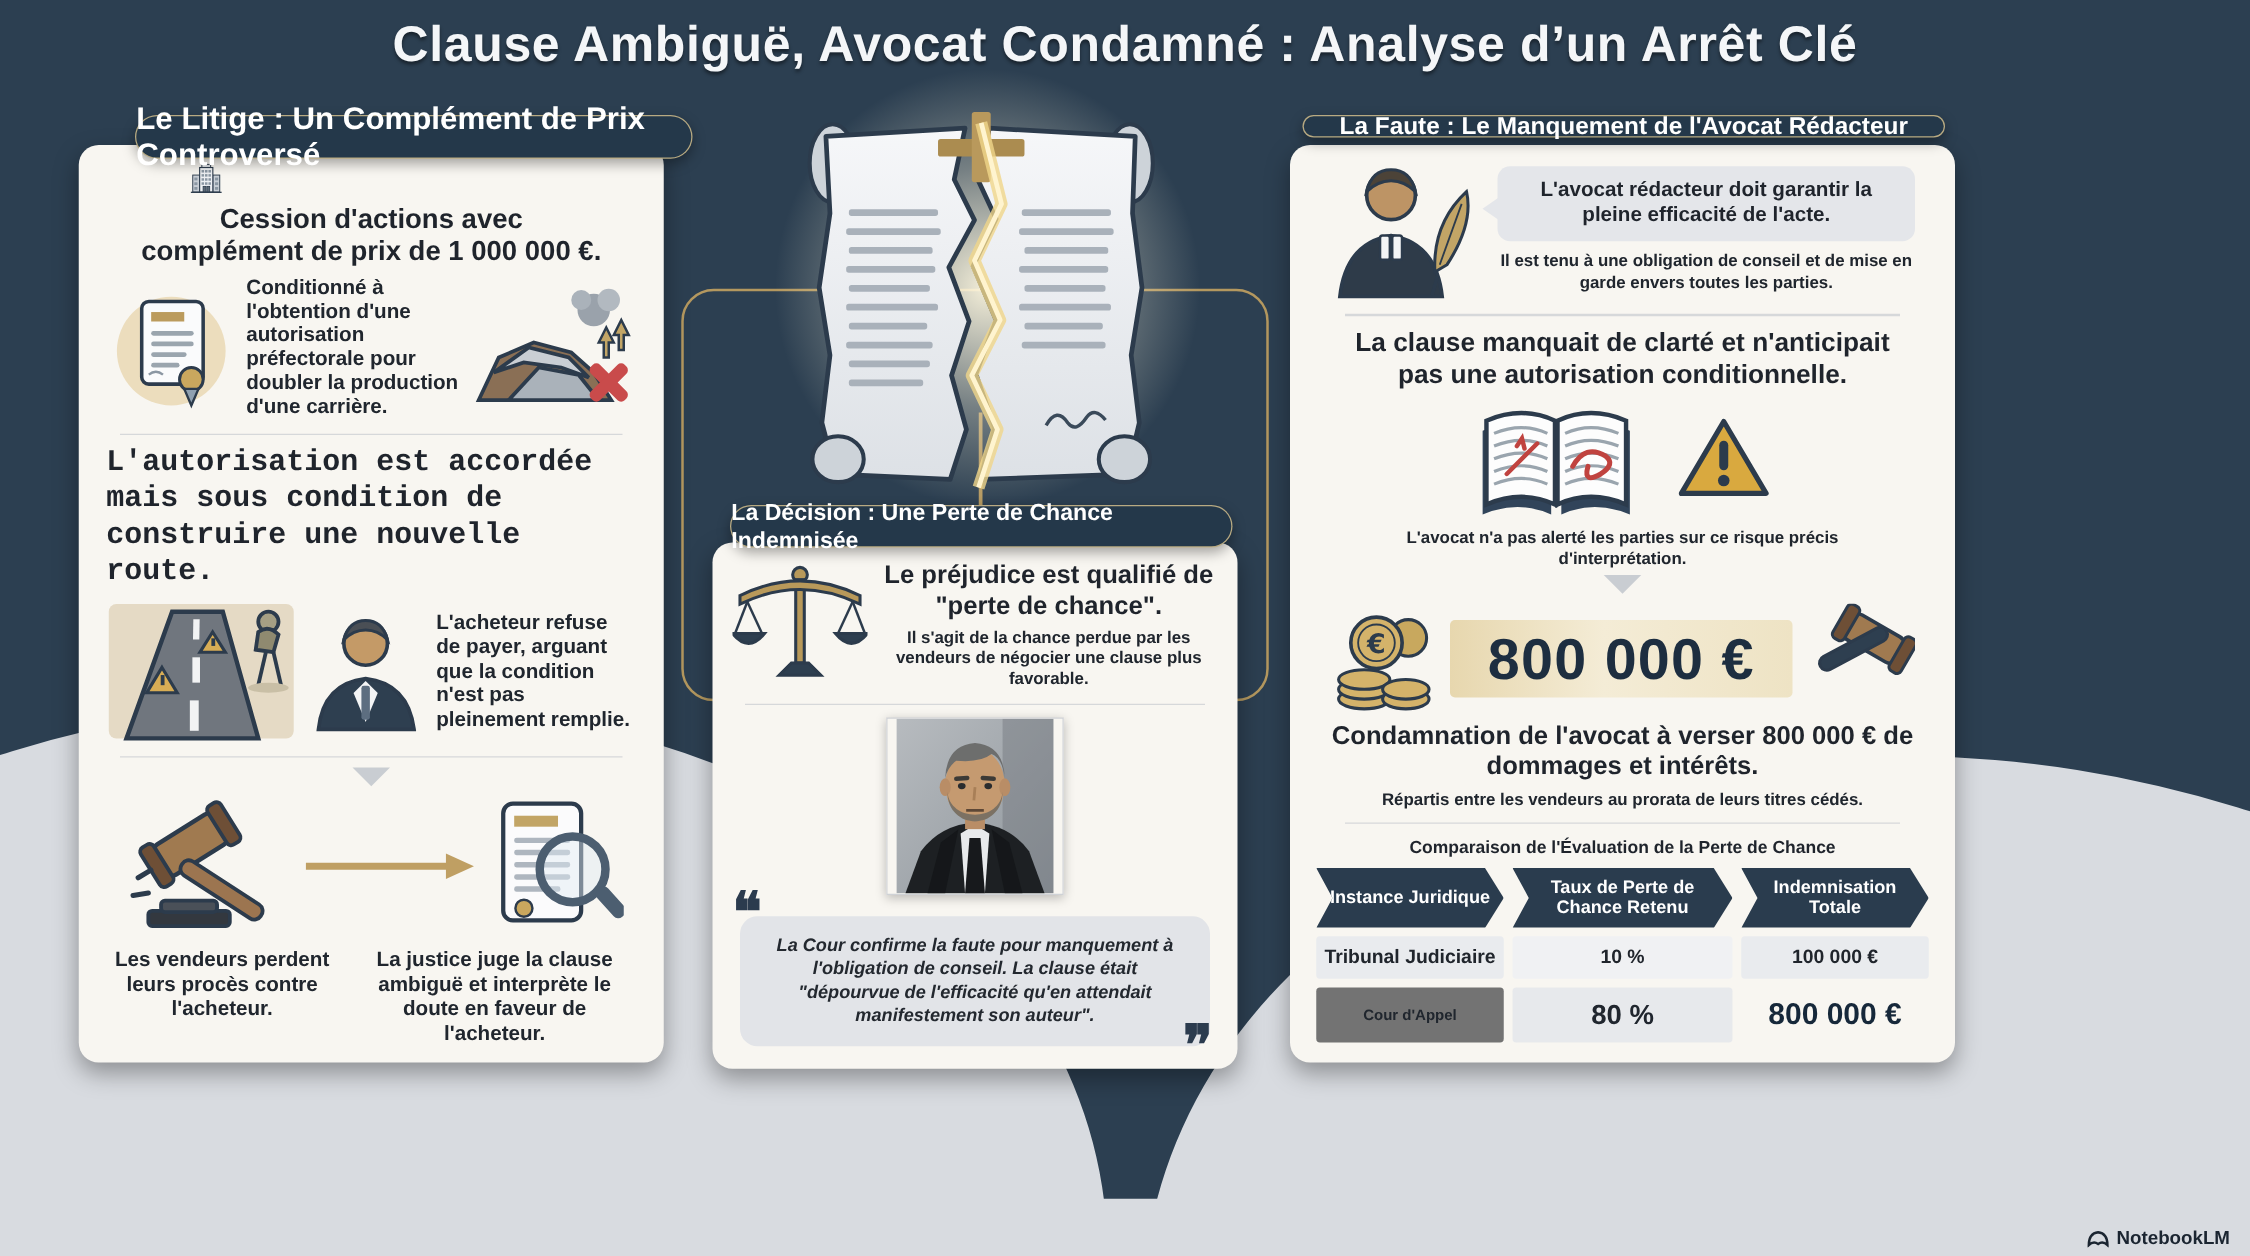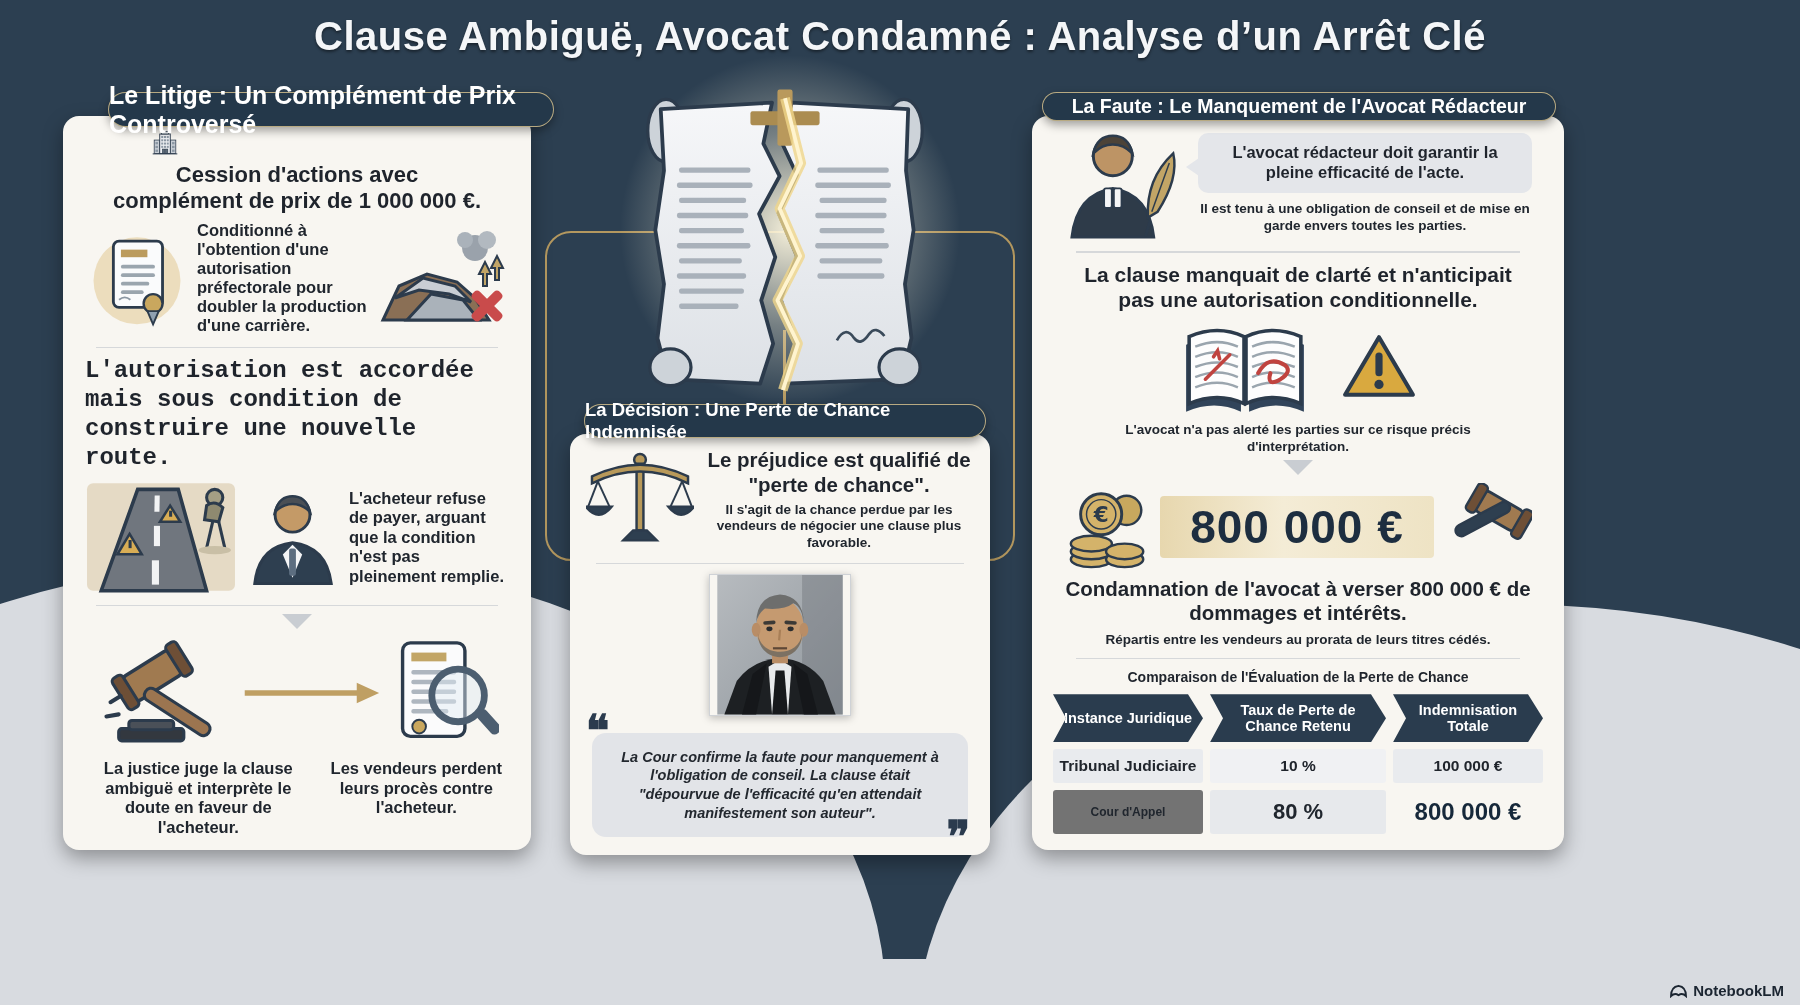--- a/index.html
+++ b/index.html
@@ -33,21 +33,21 @@
     font-weight:700; box-shadow:0 4px 10px rgba(0,0,0,0.35); }
   .card { position:absolute; z-index:3; background:#f8f6f1; border-radius:16px;
     box-shadow:0 8px 20px rgba(0,0,0,0.35); display:flex; flex-direction:column; }
 
   .pill.left   { left:75px;  top:92px;  width:446px; height:35px; font-size:25px;margin-left:33px; }
   .card.left   { left:63px;  top:116px; width:468px; height:734px; padding:14px 22px 12px; gap:7px; align-items:center; }
 
   .pill.center { left:584px; top:404px; width:402px; height:34px; font-size:18.5px; }
   .card.center { left:570px; top:434px; width:420px; height:421px; padding:14px 16px 18px; gap:7px; align-items:center; }
 
-  .pill.right  { left:1042px; top:92px;  width:514px; height:29px; font-size:19.5px; }
+  .pill.right  { left:1042px; top:92px;  width:514px; height:18px; font-size:19.5px; }
   .card.right  { left:1032px; top:116px; width:532px; height:734px; padding:12px 32px 12px; gap:6px; align-items:center; }
 
   .hr { width:95%; height:1.5px; background:#d6d8da; margin:5px auto 3px; }
   .tri-down { width:0; height:0; border-left:15px solid transparent; border-right:15px solid transparent;
     border-top:15px solid #c9cdd2; margin:-2px auto 0; }
 
   
   .lead { width:88%; text-align:center; font-size:22px; font-weight:800; line-height:1.18; color:#1f242c; }
   .row { display:flex; align-items:center; width:100%; }
   .cond-row { gap:8px; }
@@ -307,22 +307,22 @@
           <rect x="25" y="64" width="46" height="4.5" rx="2"></rect>
         <rect x="25" y="74" width="38" height="4.5" rx="2"></rect>
       </g>
       <circle cx="33" cy="92" r="7" fill="#c9a75e" stroke="#2c3b4c" stroke-width="2"></circle>
       <circle cx="73" cy="60" r="27" fill="rgba(225,235,243,0.45)" stroke="#4c5e70" stroke-width="7"></circle>
       <rect x="90" y="80" width="12" height="30" rx="5" transform="rotate(-42 90 80)" fill="#4c5e70"></rect>
     </svg>
   </div>
 
   <div class="row caption-row">
+    <div class="cap a">Les vendeurs perdent leurs procès contre l'acheteur.</div>
     <div class="cap b">La justice juge la clause ambiguë et interprète le doute en faveur de l'acheteur.</div>
-    <div class="cap a">Les vendeurs perdent leurs procès contre l'acheteur.</div>
   </div>
 </div>
 
 <div class="pill center">
   <span>La Décision : Une Perte de Chance Indemnisée</span>
 </div>
 <div class="card center">
   <div class="row qual-row">
     <svg width="108" height="98" viewBox="0 0 110 100">
       <circle cx="55" cy="10" r="6" fill="#b8995a" stroke="#2c3b4c" stroke-width="2.5"></circle>

